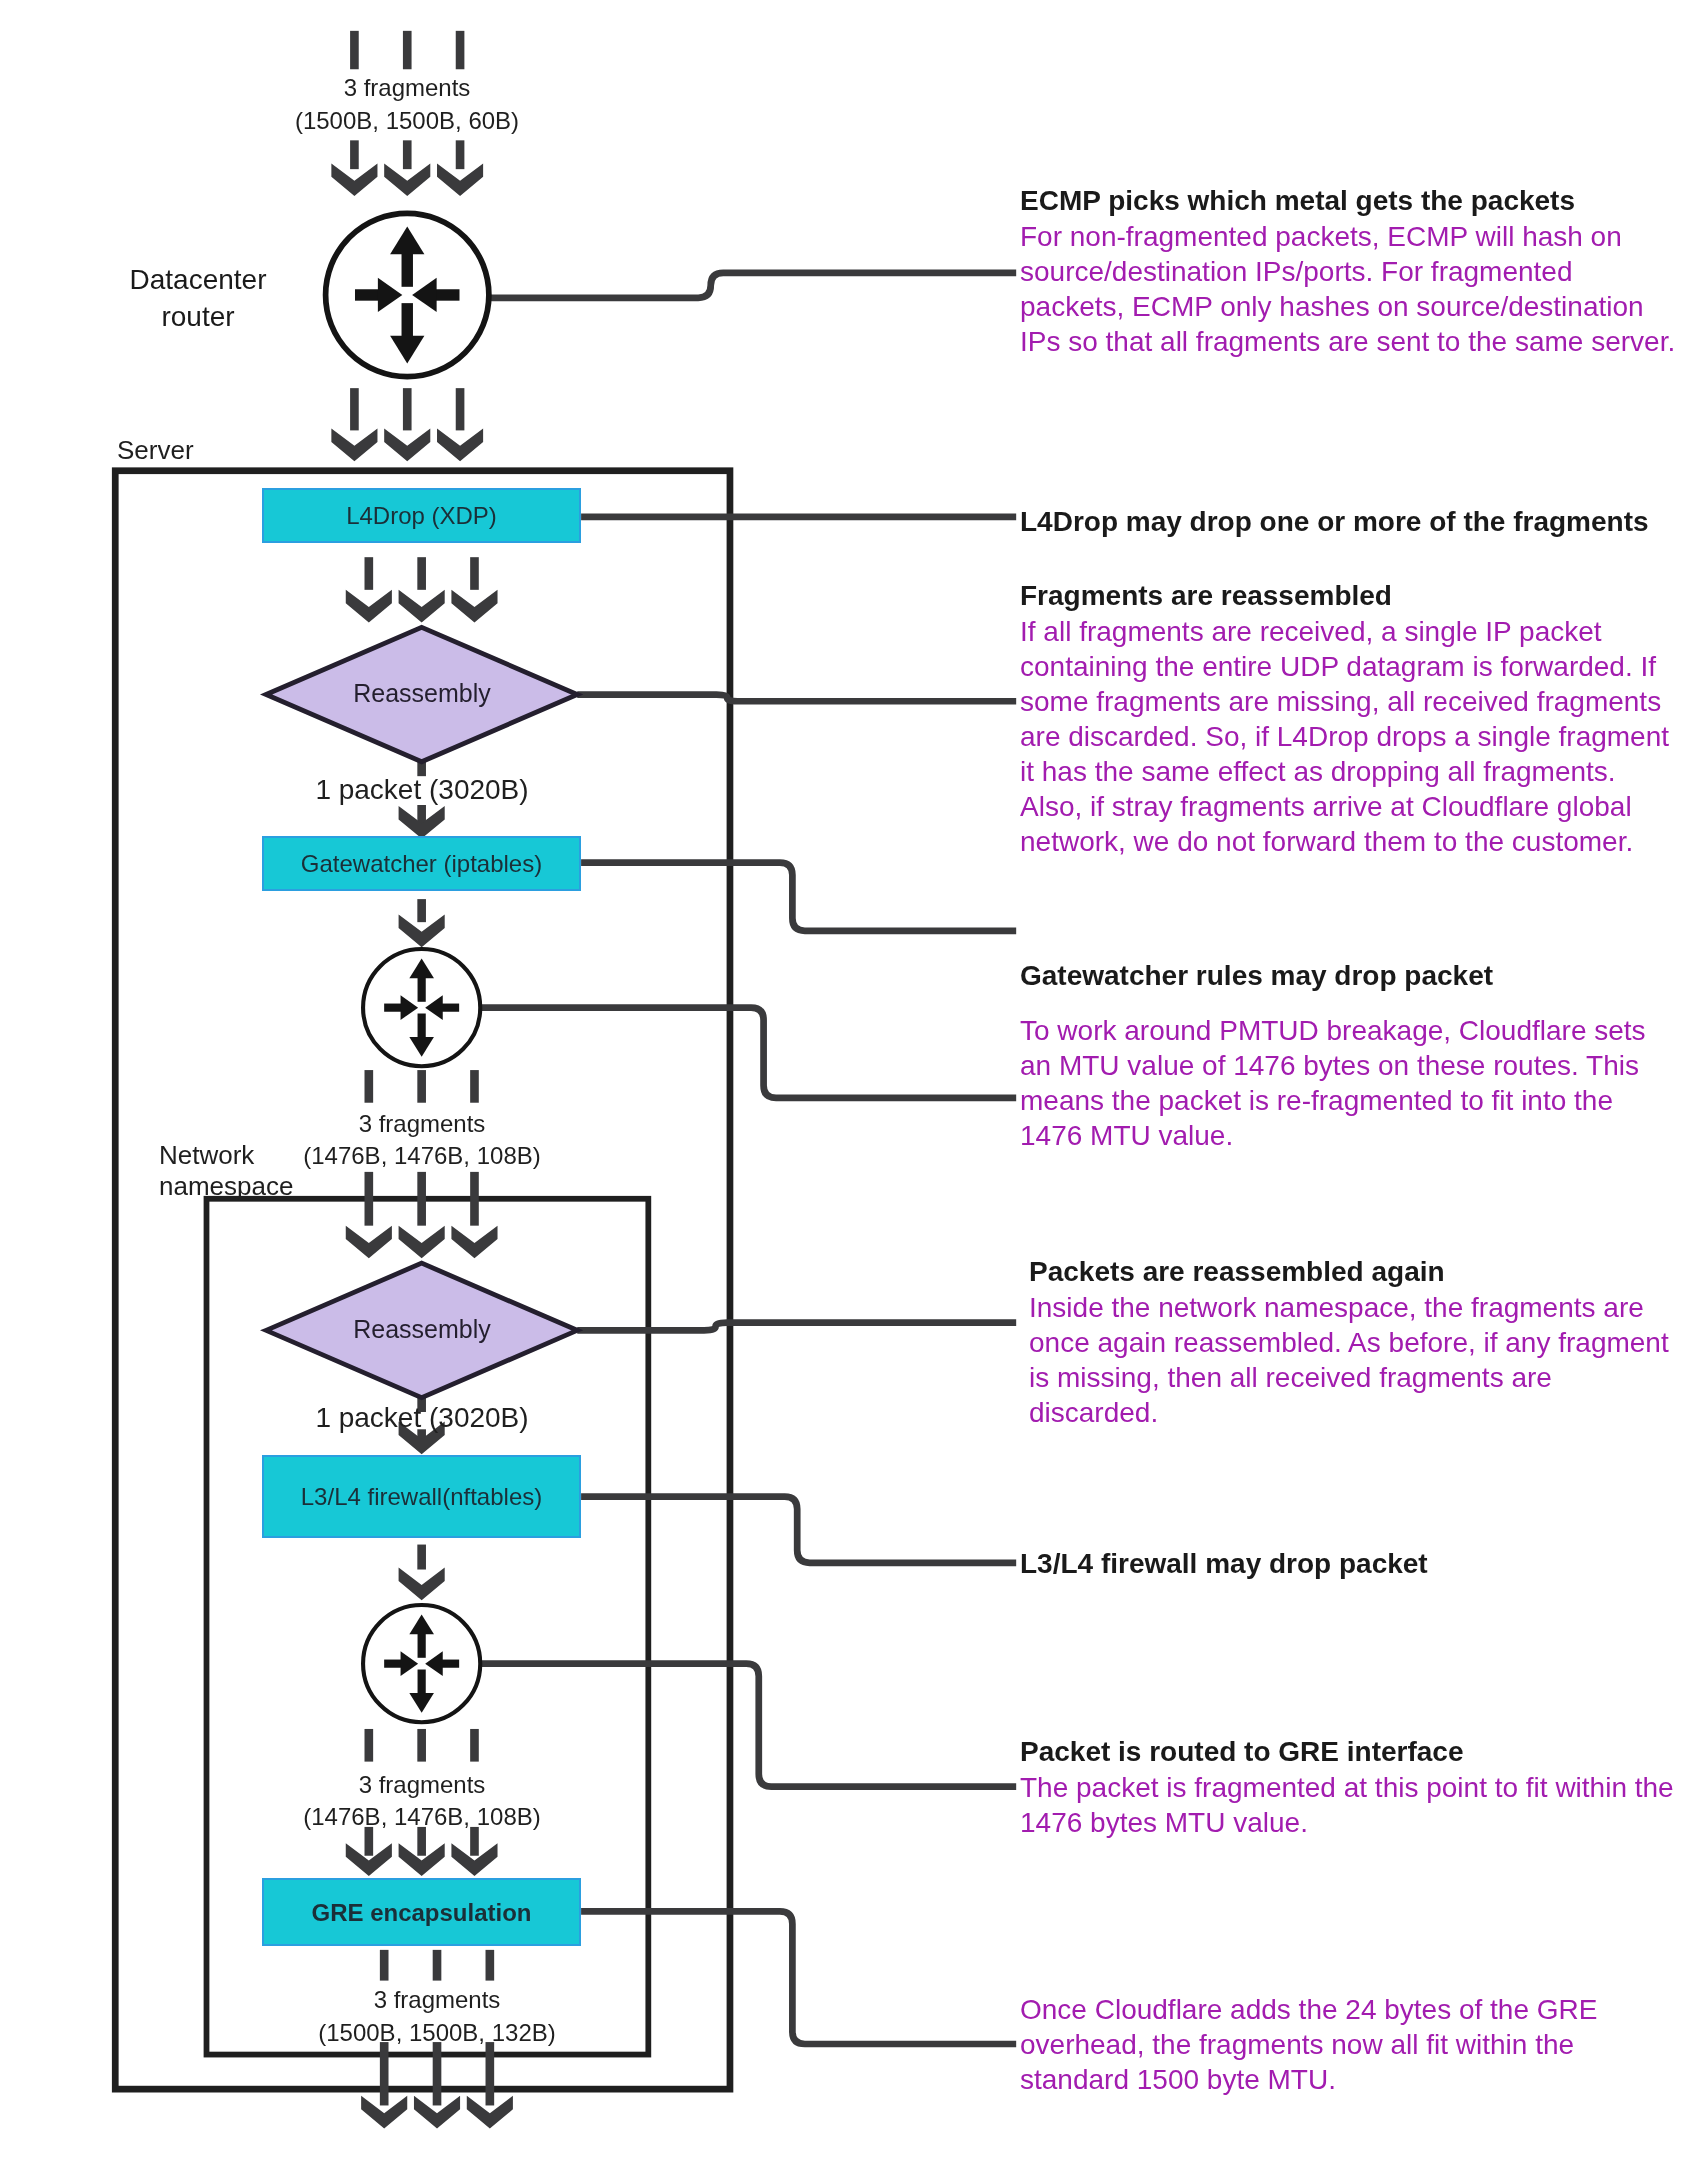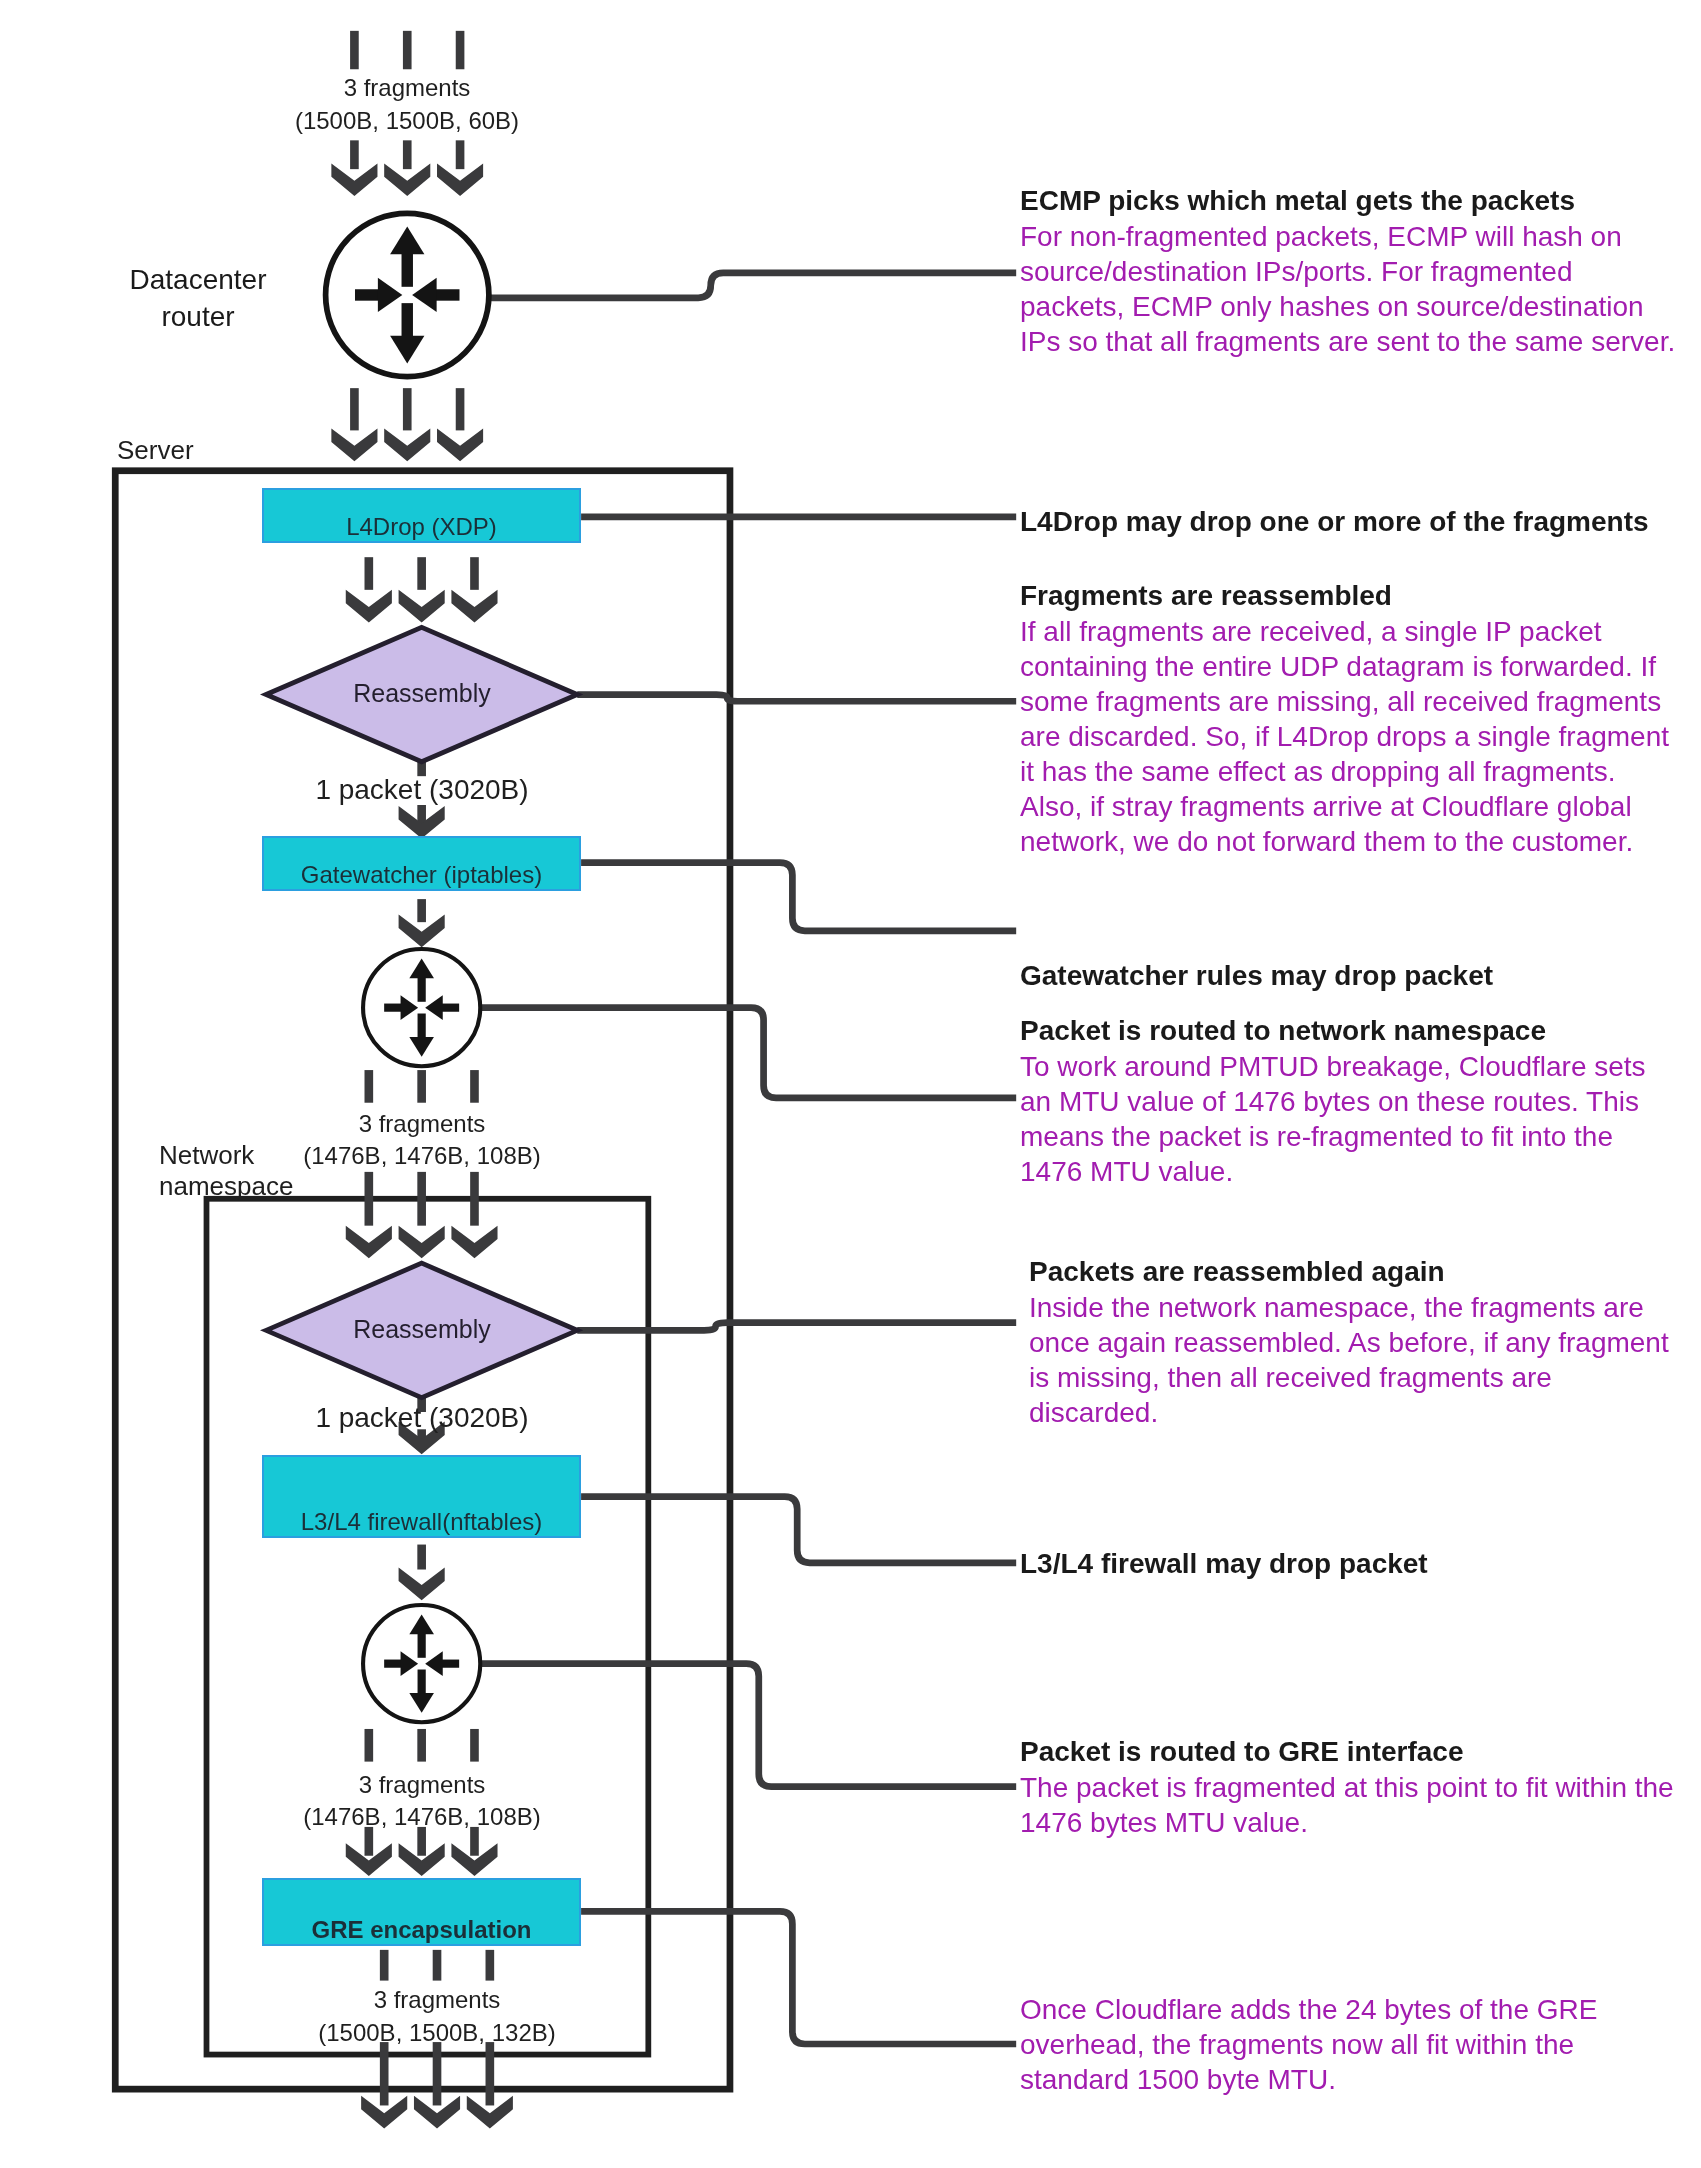--- a/index.html
+++ b/index.html
@@ -7,21 +7,21 @@
     position:relative;width:1701px;height:2168px;background:#ffffff;overflow:hidden;
     font-family:"Liberation Sans","DejaVu Sans",sans-serif;color:#1d1d1f;
   }
   #diagram-svg{position:absolute;left:0;top:0;}
   .lbl{position:absolute;text-align:center;font-size:24px;line-height:33px;color:#1f1f1f;}
   .lbl-left{position:absolute;text-align:left;font-size:26px;line-height:33px;color:#1f1f1f;}
   .packet-lbl{position:absolute;text-align:center;font-size:28px;color:#1f1f1f;}
   .dc-label{position:absolute;text-align:center;font-size:28px;line-height:37px;color:#1a1a1a;}
   .cyanbox{
     position:absolute;background:#17c8d6;border:2.9px solid #2b9fe0;box-sizing:border-box;
-    display:flex;align-items:flex-end;justify-content:center;
+    display:flex;align-items:center;justify-content:center;
     font-size:24px;color:#1b2f38;text-align:center;line-height:29px;
   }
   .diamond-lbl{position:absolute;text-align:center;font-size:25px;color:#241f2e;}
   .ann{position:absolute;left:1020px;width:657px;}
   .ann .t{font-weight:bold;font-size:28px;line-height:36px;color:#1a1a1a;}
   .ann .b{font-size:28px;line-height:35px;color:#a21caf;}
 </style>
 </head>
 <body>
 
@@ -205,21 +205,20 @@
   <div class="ann" style="top:578px;">
     <div class="t">Fragments are reassembled</div>
     <div class="b">If all fragments are received, a single IP packet containing the entire UDP datagram is forwarded. If some fragments are missing, all received fragments are discarded. So, if L4Drop drops a single fragment it has the same effect as dropping all fragments. Also, if stray fragments arrive at Cloudflare global network, we do not forward them to the customer.</div>
   </div>
 
   <div class="ann" style="top:914px;margin-top:44px;">
     <div class="t">Gatewatcher rules may drop packet</div>
   </div>
 
   <div class="ann" style="top:1013px;">
-    <div class="t">Packet is routed to network namespace</div>
     <div class="b">To work around PMTUD breakage, Cloudflare sets an MTU value of 1476 bytes on these routes. This means the packet is re-fragmented to fit into the 1476 MTU value.</div>
   </div>
 
   <div class="ann" style="top:1254px;margin-left:9px;">
     <div class="t">Packets are reassembled again</div>
     <div class="b">Inside the network namespace, the fragments are once again reassembled. As before, if any fragment is missing, then all received fragments are discarded.</div>
   </div>
 
   <div class="ann" style="top:1546px;">
     <div class="t">L3/L4 firewall may drop packet</div>

